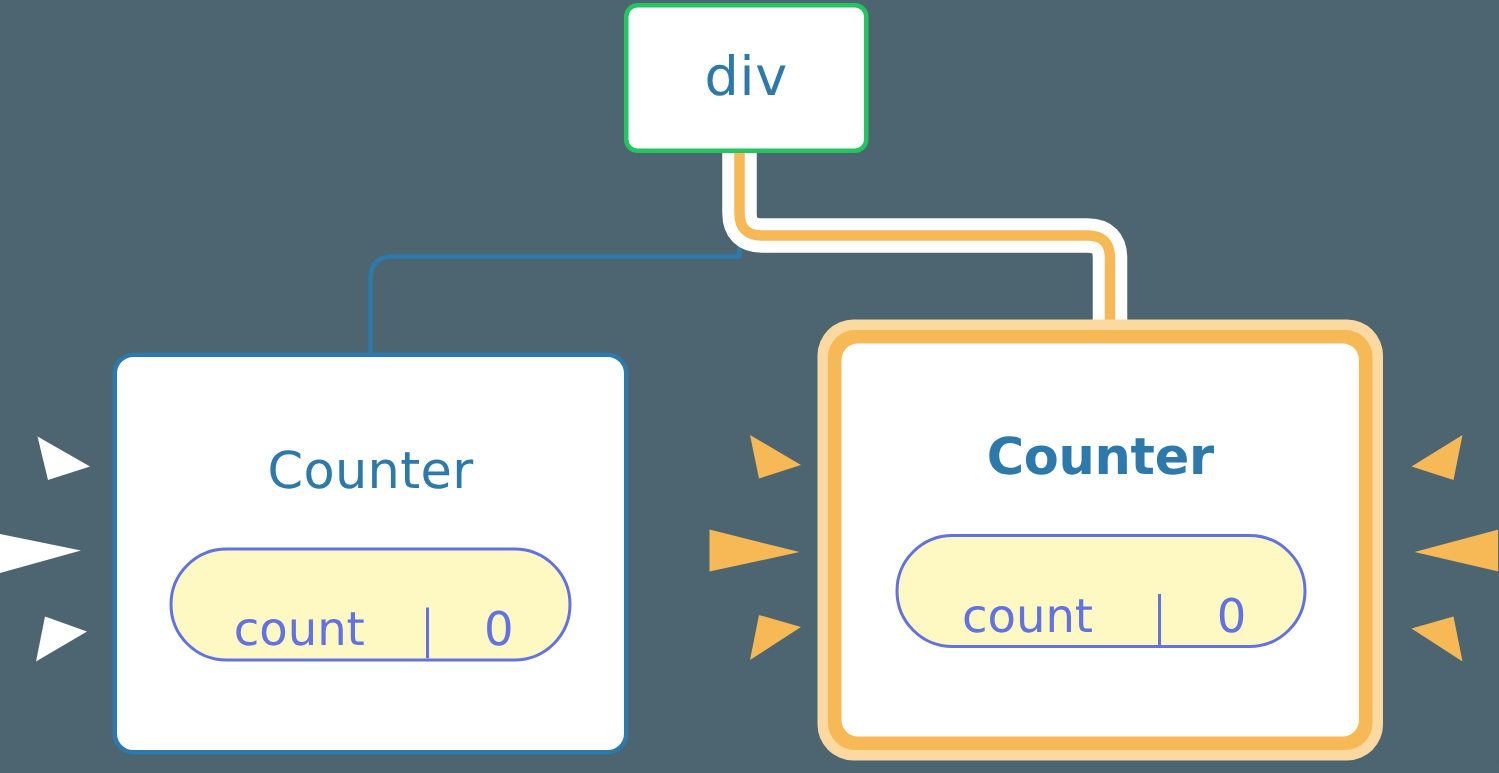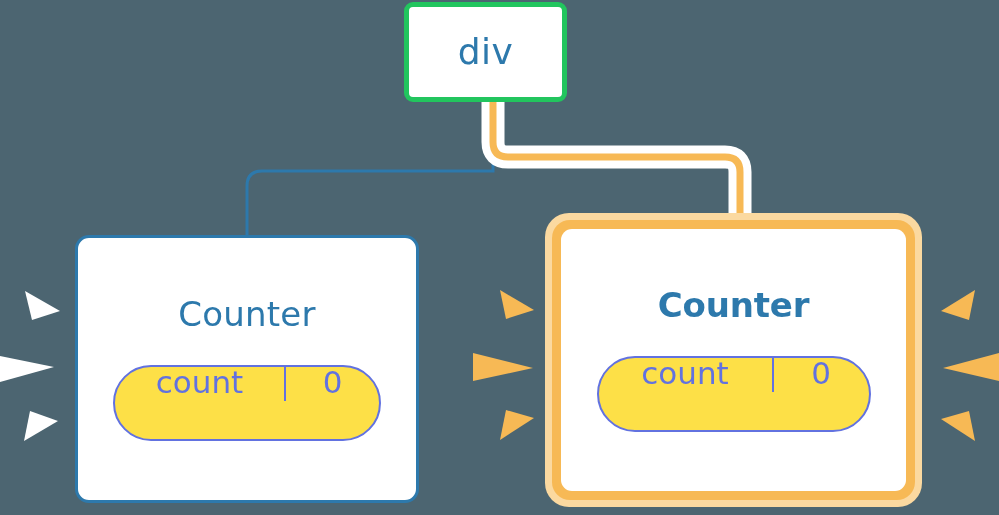--- a/index.html
+++ b/index.html
@@ -33,25 +33,25 @@
     position: absolute;
     background: #ffffff;
     box-sizing: border-box;
     display: flex;
     flex-direction: column;
     align-items: center;
     justify-content: center;
   }
 
   .node-div {
-    left: 404px;
+    left: 416px;
     top: 2px;
     width: 163px;
     height: 100px;
-    border: 5px solid #22c55e;
+    border: 3px solid #22c55e;
     border-radius: 9px;
   }
   .node-div .node-title {
     font-size: 36px;
     color: #2d79ac;
     font-weight: 400;
     letter-spacing: 0.5px;
     line-height: 1;
   }
 
@@ -107,26 +107,26 @@
     text-align: right;
   }
   .counter-title.bold {
     font-weight: 700;
     letter-spacing: -0.2px;
   }
 
   
   .pill {
     display: flex;
-    align-items: flex-start;
+    align-items: flex-end;
     height: 76px;
     border: 2px solid #6272e0;
     border-radius: 38px;
     box-sizing: border-box;
-    background: #fde047;
+    background: #fef9c3;
     overflow: hidden;
   }
   .pill-key, .pill-val {
     display: flex;
     align-items: center;
     justify-content: center;
     font-size: 31px;
     color: #6272e0;
     line-height: 1;
     box-sizing: border-box;

